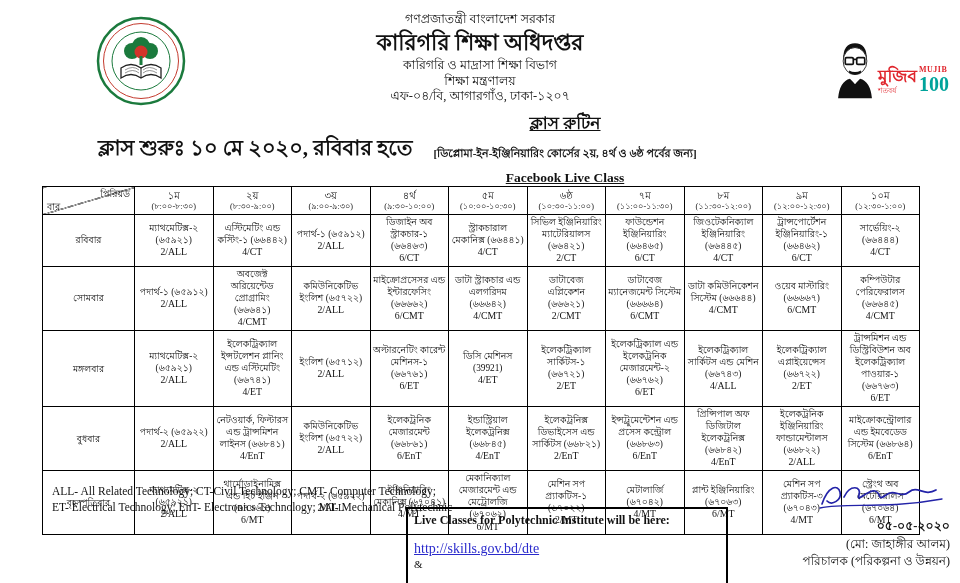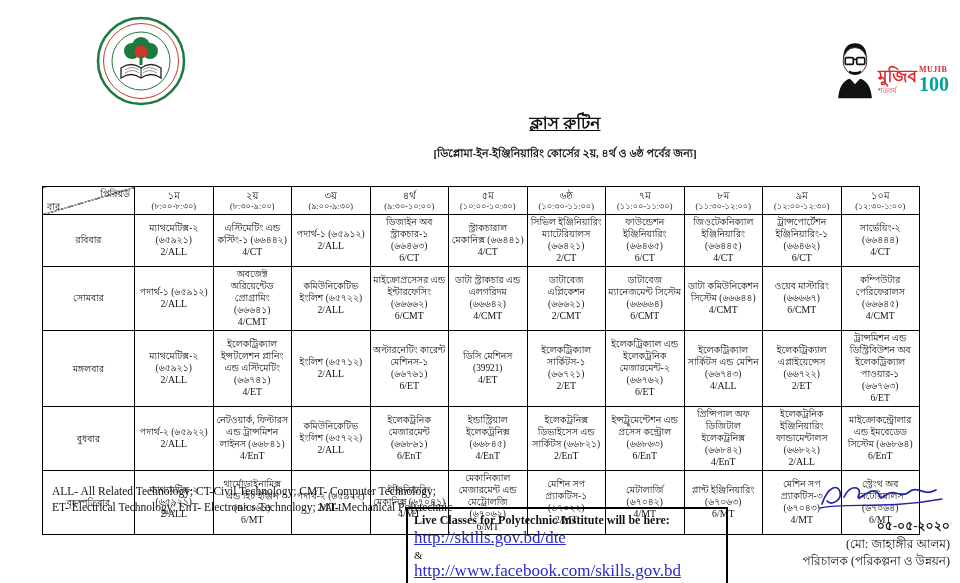--- a/index.html
+++ b/index.html
@@ -51,32 +51,39 @@
   td.corner .c-bot{position:absolute; bottom:1px; left:4px; font-size:9.5px;margin-top:12px;}
   tr.hrow{height:28px;} tr.r0{height:45px;} tr.r1{height:52px;} tr.r2{height:55px;}
   tr.r3{height:60px;} tr.r4{height:55px;}
 
   
   .legend{position:absolute; left:52px; top:484px; font-size:11.5px; line-height:1.35;
     font-family:"Liberation Serif",serif;}
   .live-box{position:absolute; left:406px; top:507px; width:322px; border:2px solid #000;
     padding:4px 6px 6px 6px;}
   .live-box .lb-title{font-size:12px; font-weight:bold;}
-  .live-box a{color:var(--link-blue); font-size:17px; text-decoration:underline; display:block; margin-top:0;}
+  .live-box a{color:var(--link-blue); font-size:14px; text-decoration:underline; display:block; margin-top:13px;}
   .live-box .amp{font-size:11px; margin-top:1px;}
   .sig-block{position:absolute; left:760px; top:480px; width:190px; text-align:right; line-height:1.4;}
   .sig-block .sig-date{font-size:12.5px; font-weight:bold;}
   .sig-block .sig-name{font-size:12px;}
   .sig-block .sig-desg{font-size:12px;}
 </style>
 </head>
 <body>
 
 <div class="page">
 
+  <div class="gov-header">
+    <div class="l1">গণপ্রজাতন্ত্রী বাংলাদেশ সরকার</div>
+    <div class="l2">কারিগরি শিক্ষা অধিদপ্তর</div>
+    <div class="l3">কারিগরি ও মাদ্রাসা শিক্ষা বিভাগ</div>
+    <div class="l4">শিক্ষা মন্ত্রণালয়</div>
+    <div class="l5">এফ-০৪/বি, আগারগাঁও, ঢাকা-১২০৭</div>
+  </div>
 
   <div class="seal">
     <svg width="90" height="90" viewBox="0 0 90 90">
       <circle cx="45" cy="45" r="43" fill="#fff" stroke="#1b7a3d" stroke-width="2.5"></circle>
       <circle cx="45" cy="45" r="37.5" fill="none" stroke="#c43a2e" stroke-width="1"></circle>
       <circle cx="45" cy="45" r="29" fill="none" stroke="#1b7a3d" stroke-width="1"></circle>
       <circle cx="36" cy="35" r="8" fill="#1b7a3d"></circle>
       <circle cx="54" cy="35" r="8" fill="#1b7a3d"></circle>
       <circle cx="45" cy="30" r="9" fill="#1b7a3d"></circle>
       <circle cx="45" cy="36" r="6.5" fill="#d3342b"></circle>
@@ -103,23 +110,25 @@
         <span class="big">মুজিব</span>
         <span class="small">শতবর্ষ</span>
       </div>
       <div class="mujib-en">
         <span class="mj">MUJIB</span>
         <span class="h100">100</span>
       </div>
     </div>
   </div>
 
+  <div class="start-title">ক্লাস শুরুঃ ১০ মে ২০২০, রবিবার হতে</div>
   <div class="routine-head">
     <div class="routine-title">ক্লাস রুটিন</div>
     <div class="routine-sub">[ডিপ্লোমা-ইন-ইঞ্জিনিয়ারিং কোর্সের ২য়, ৪র্থ ও ৬ষ্ঠ পর্বের জন্য]</div>
+    <div class="fb-live">Facebook Live Class</div>
   </div>
 
   <table class="routine">
     <colgroup>
         <col style="width:92px">
       </colgroup>
     <tbody>
         <tr class="hrow">
           <td class="corner">
             <span class="c-top">পিরিয়ড</span>

